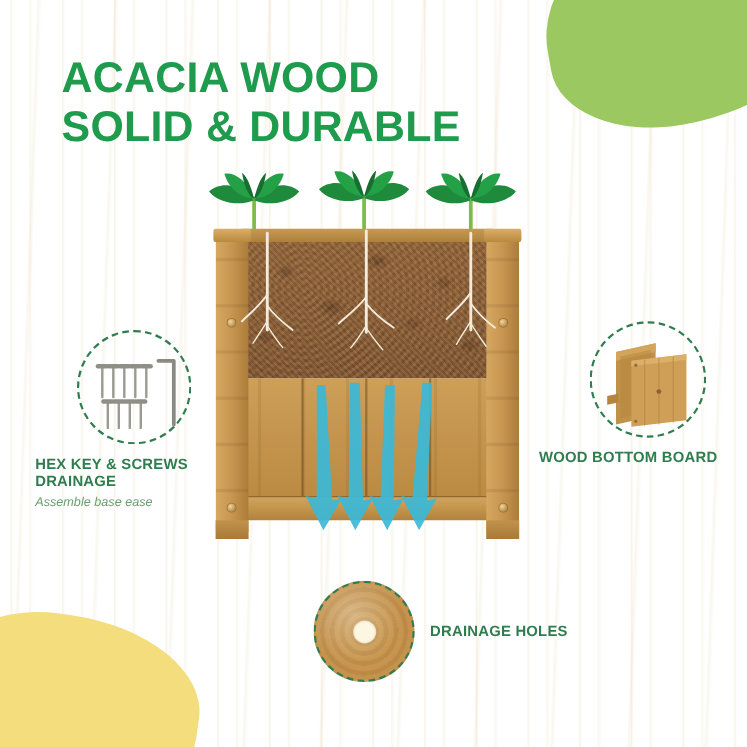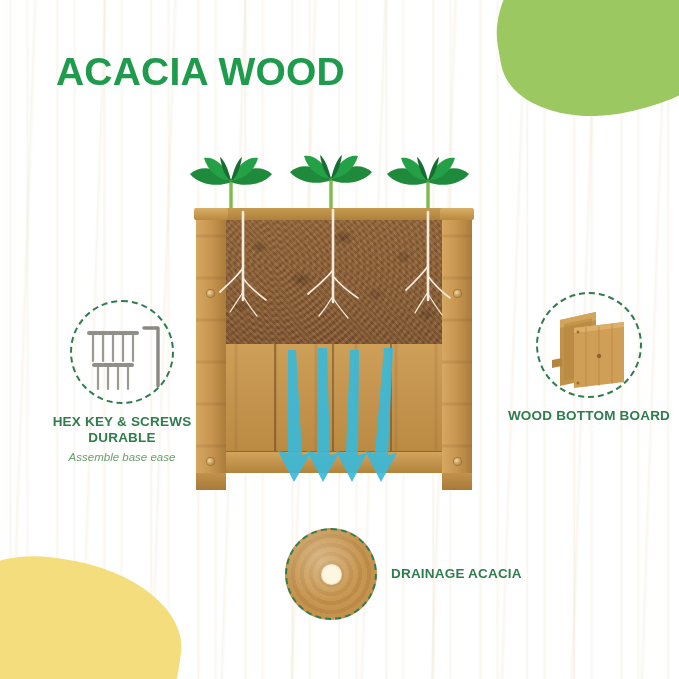--- a/index.html
+++ b/index.html
@@ -160,21 +160,21 @@
     position:absolute; top:265px; width:30px; height:17px;
     background:linear-gradient(180deg,#c2924c,#a87a38);
   }
   .leg-l { left:0; }
   .leg-r { right:0; }
 
   
   .overlay { position:absolute; left:0; top:0; width:310px; height:362px; }
 
   
-  .feature { position:absolute; text-align:center; }
+  .feature { position:absolute; }
   .dashed-circle {
     border-radius:50%;
     border:2px dashed #2f7d4f;
     position:relative;
     margin:0 auto;
     background:transparent;
   }
   .feat-title {
     color:#2f7d4f;
     font-weight:bold;
@@ -219,20 +219,21 @@
 <div class="stage">
 
   <div class="grain"></div>
   <div class="grain2"></div>
 
   <div class="blob-tr"></div>
   <div class="blob-bl"></div>
 
   <div class="headline">
     <span>ACACIA WOOD</span>
+    <span class="l2">SOLID &amp; DURABLE</span>
   </div>
 
   <div class="planter-wrap">
 
     <div class="seedlings">
       <svg class="seedling s1" viewBox="0 0 94 62">
         <path d="M47 60 L47 26" stroke="#7dbb4a" stroke-width="3.4" fill="none"></path>
         <path d="M47 28 C34 12 16 11 6 20 C16 32 36 33 47 28Z" fill="#1f8a3c"></path>
         <path d="M47 28 C60 12 78 11 88 20 C78 32 58 33 47 28Z" fill="#1f8a3c"></path>
         <path d="M47 26 C40 9 28 2 20 4 C24 18 36 27 47 26Z" fill="#24a046"></path>
@@ -337,21 +338,21 @@
           <line x1="22" y1="63" x2="30" y2="63"></line>
           <line x1="32" y1="63" x2="40" y2="63"></line>
           <line x1="42" y1="63" x2="50" y2="63"></line>
           <line x1="52" y1="63" x2="60" y2="63"></line>
         </g>
         <path d="M72 26 L86 26 L86 84" stroke="#8a8a82" stroke-width="3.4" fill="none" stroke-linecap="round" stroke-linejoin="round"></path>
       </svg>
     </div>
     <div class="feat-title">
       <div>HEX KEY &amp; SCREWS</div>
-      <div>DURABLE</div>
+      <div>DRAINAGE</div>
     </div>
     <div class="feat-sub">Assemble base ease</div>
   </div>
 
   <div class="feature feat-right">
     <div class="dashed-circle" style="width:106px; height:106px;">
       <svg viewBox="0 0 106 106" width="106" height="106">
 
         <path d="M22 26 L58 18 L58 84 L22 92 Z" fill="#c09149"></path>
         <path d="M22 26 L58 18 L58 26 L22 34 Z" fill="#d3a55c"></path>
@@ -372,17 +373,17 @@
       </svg>
     </div>
     <div class="feat-title">WOOD BOTTOM BOARD</div>
   </div>
 
   <div class="feature feat-bottom">
     <div class="disc">
       <div class="disc-hole"></div>
     </div>
     <div class="bottom-text">
-      <div class="feat-title">DRAINAGE ACACIA</div>
+      <div class="feat-title">DRAINAGE HOLES</div>
     </div>
   </div>
 
 </div>
 
 </body></html>

